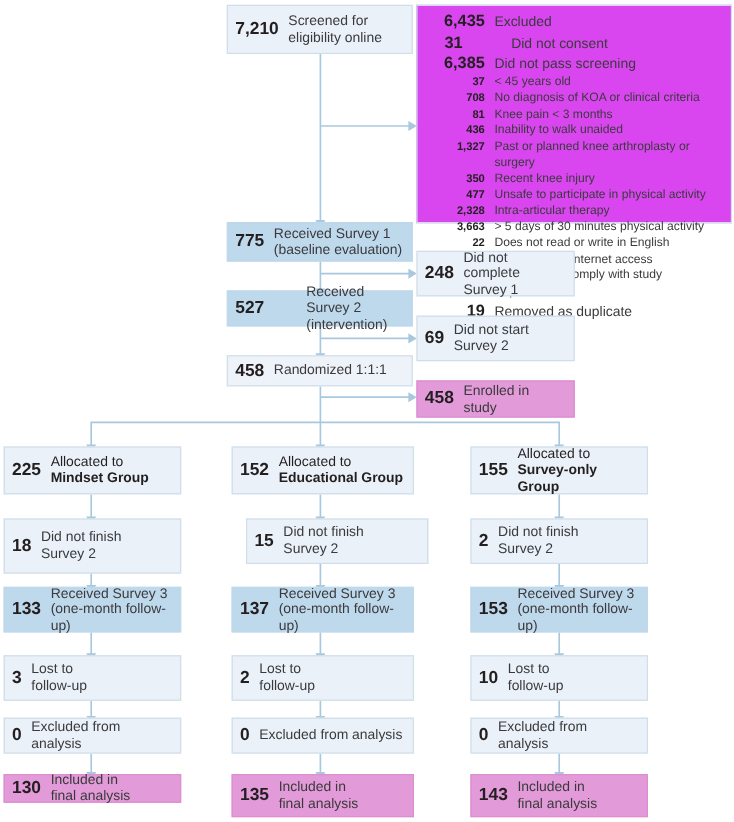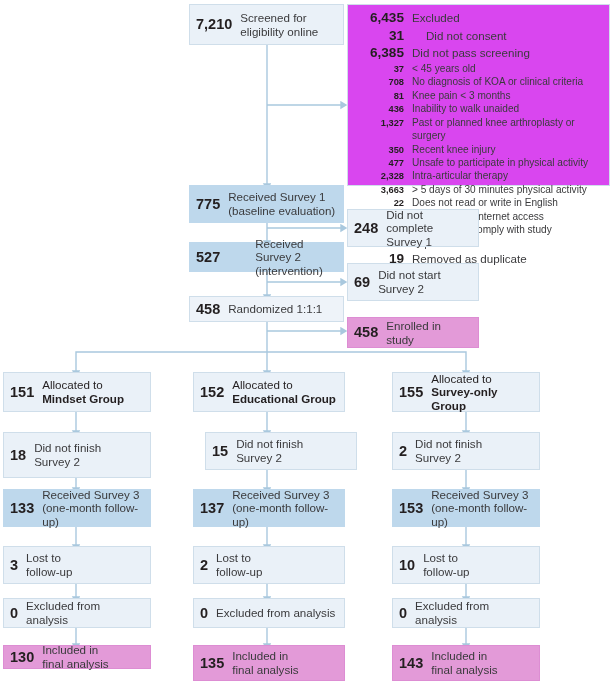--- a/index.html
+++ b/index.html
@@ -81,21 +81,21 @@
     font-weight: bold;
     font-size: 9.3px;
     flex: 0 0 52px;
     line-height: 1.33;
     color: #231f20;
   }
   .exrow.sub .t {
     font-size: 10.1px;
     line-height: 1.33;
   }
-  .exrow.indent1 .n { flex: 0 0 52px; }
+  .exrow.indent1 .n { flex: 0 0 52px; text-align: center; }
   .exrow.indent1 .t { margin-left: 22px; }
 </style>
 </head>
 <body>
 
 <div id="flow">
 
   <svg id="connectors" viewBox="0 0 612 685" width="612" height="685">
     <defs>
       <marker id="ah" markerWidth="8" markerHeight="8" refX="1.2" refY="3" orient="auto" markerUnits="strokeWidth">
@@ -211,21 +211,21 @@
           <span class="n">10</span>
           <span class="t">Not willing to comply with study requirements</span>
         </div>
       </div>
     <div class="exrow">
       <span class="n">19</span>
       <span class="t">Removed as duplicate</span>
     </div>
   </div>
 
-  <div class="box midblue" style="left:189px; top:185px; width:155px; height:38px;">
+  <div class="box midblue" style="left:189px; top:185px; width:155px; height:33px;">
     <span class="num">775</span>
     <span class="lbl">Received Survey 1
 (baseline evaluation)</span>
   </div>
 
   <div class="box lightblue" style="left:347px; top:209px; width:132px; height:38px;">
     <span class="num">248</span>
     <span class="lbl">Did not complete
 Survey 1</span>
   </div>
@@ -248,21 +248,21 @@
   </div>
 
   <div class="box pink" style="left:347px; top:317px; width:132px; height:31px;">
     <span class="num">458</span>
     <span class="lbl">Enrolled in
 study</span>
   </div>
 
   <div id="arms">
       <div class="box lightblue" style="left: 3px; top: 372px; width: 148px; height: 40px;">
-        <span class="num">151</span>
+        <span class="num">225</span>
         <span class="lbl bold"><span>Allocated to</span><br><span class="b">Mindset Group</span></span>
       </div>
       <div class="box lightblue" style="left: 3px; top: 432px; width: 148px; height: 46px;">
         <span class="num">18</span>
         <span class="lbl">Did not finish
 Survey 2</span>
       </div>
       <div class="box midblue" style="left: 3px; top: 489px; width: 148px; height: 38px;">
         <span class="num">133</span>
         <span class="lbl">Received Survey 3

